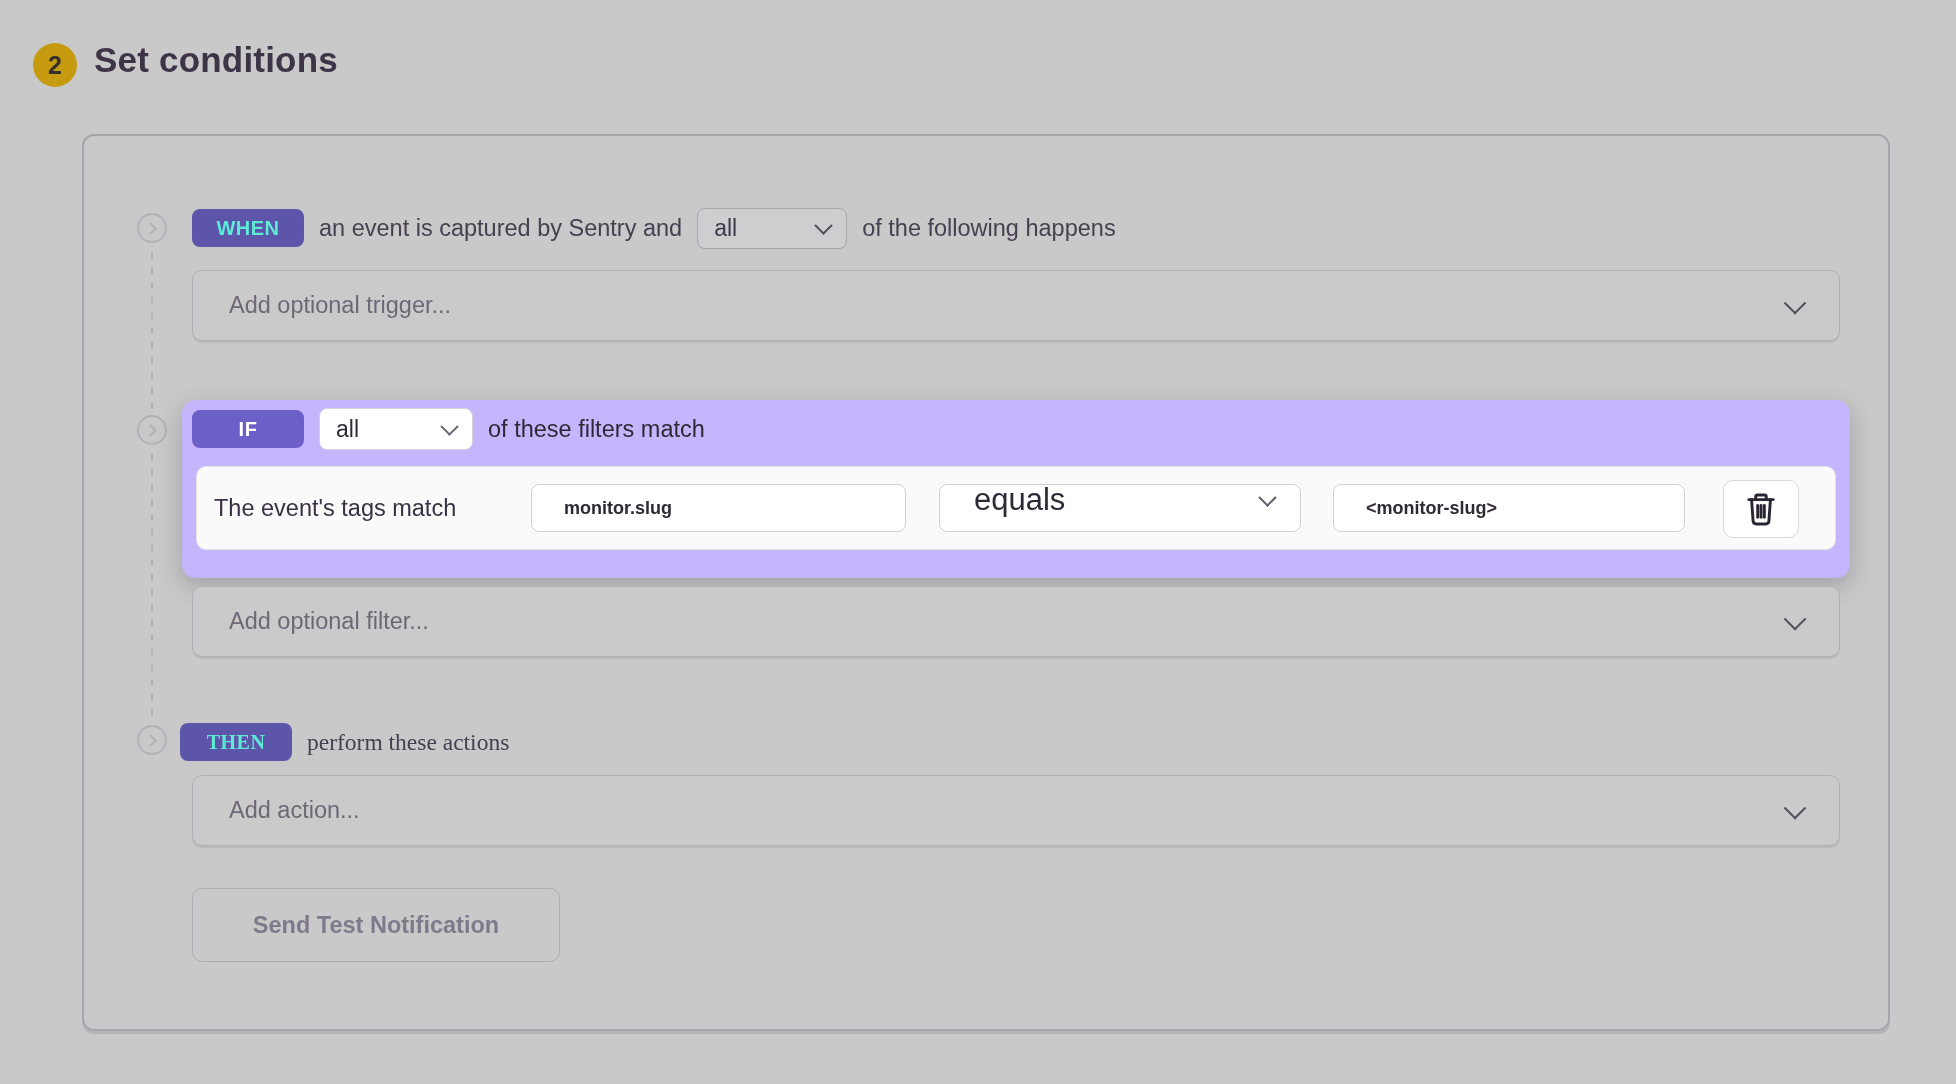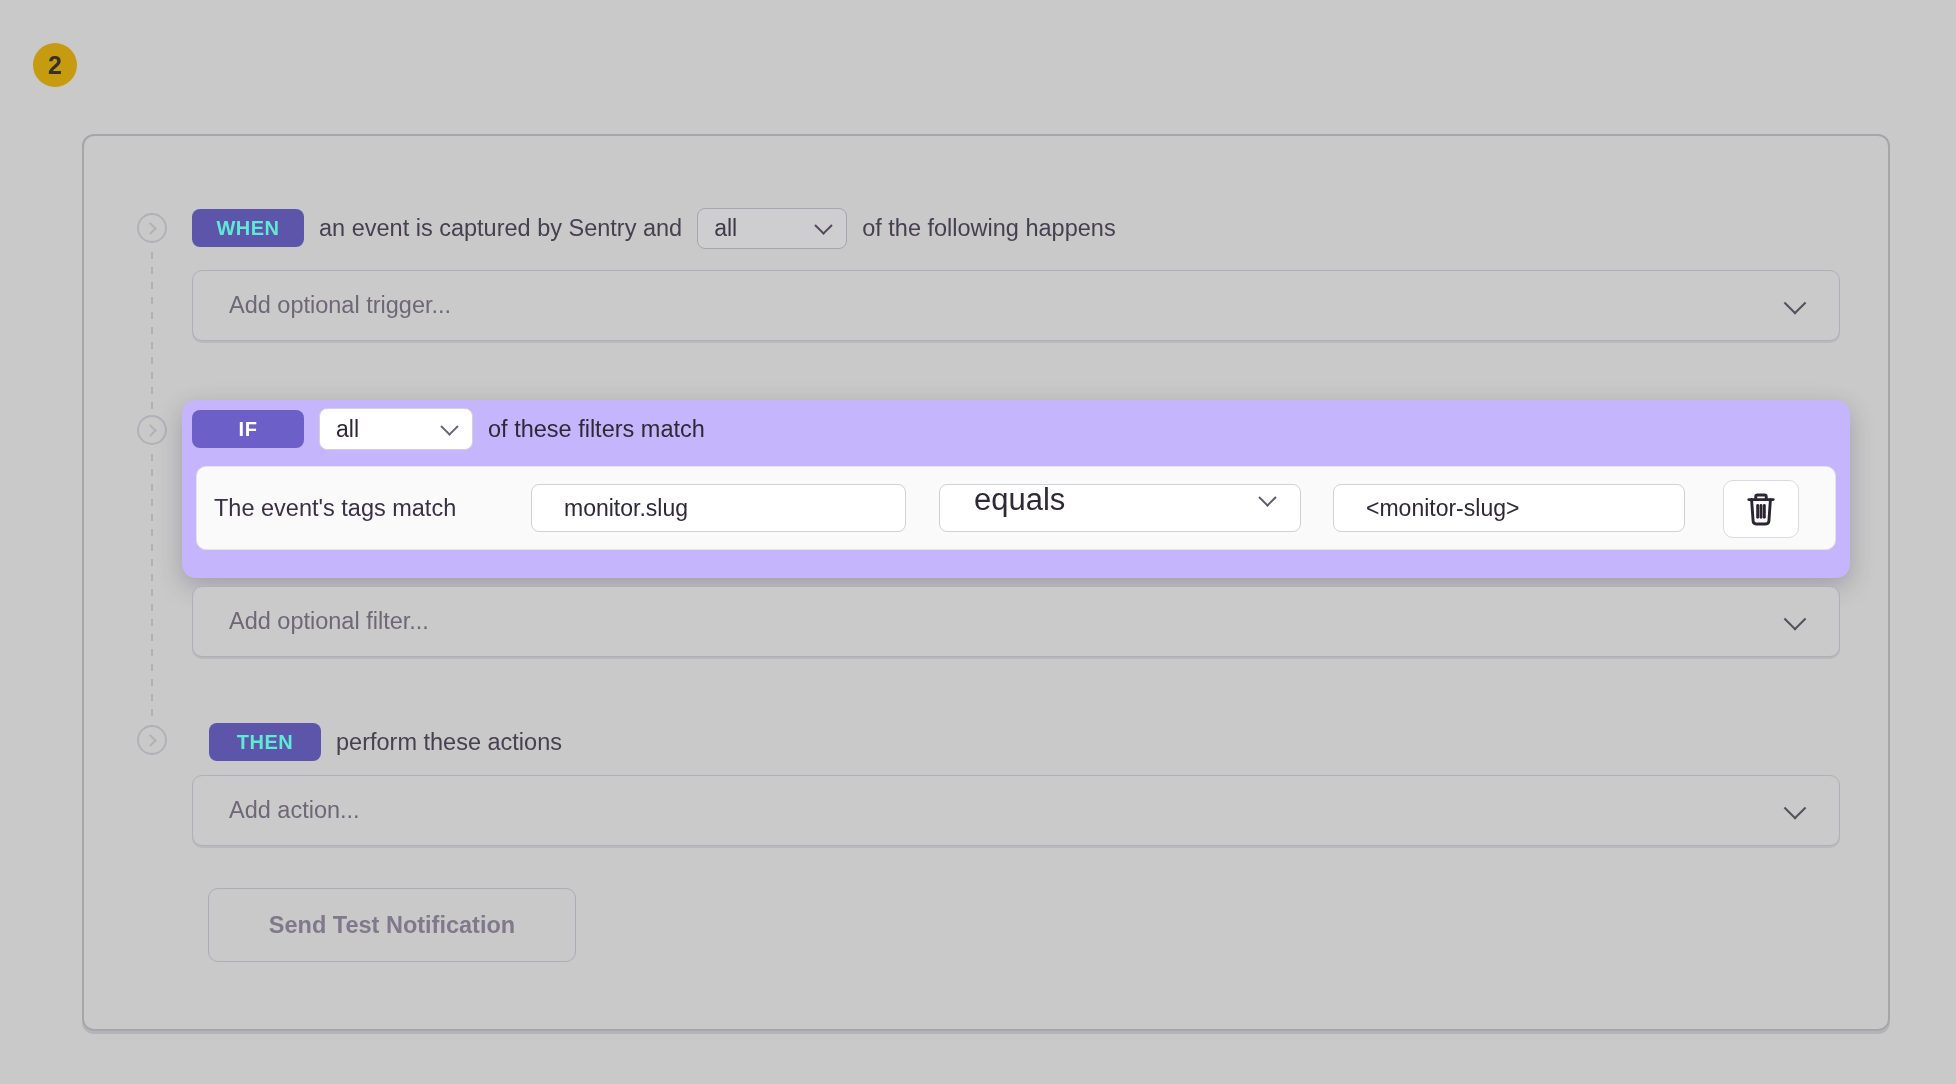--- a/index.html
+++ b/index.html
@@ -100,21 +100,21 @@
     background: #fafafb; border: 1px solid #e5e2e8; border-radius: 10px;
   }
   .filter-label {
     position: absolute; left: 17px; top: 0; height: 82px; line-height: 82px;
     font-size: 23.5px; color: #3a3144;
   }
   .filter-input {
     position: absolute; top: 17px; height: 48px;
     background: #ffffff; border: 1px solid #d4cfd9; border-radius: 8px;
     font-family: "Liberation Sans", "DejaVu Sans", sans-serif;
-    font-size: 23px; color: #2f2936; padding: 0 32px; outline: none;
+    font-size: 18px; color: #2f2936; padding: 0 32px; outline: none; font-weight: bold;
   }
   .filter-select {
     position: absolute; top: 17px; height: 48px;
     background: #ffffff; border: 1px solid #d4cfd9; border-radius: 8px;
     display: flex; align-items: center; padding: 0 26px 16px 34px;
     font-size: 31px; color: #2f2936; cursor: pointer;
   }
   .filter-select .spacer { flex: 1; }
   .filter-select .chev-down { color: #5f5a68; }
   .delete-btn {
@@ -122,31 +122,32 @@
     background: #ffffff; border: 1px solid #dcd9e0; border-radius: 10px;
     display: flex; align-items: center; justify-content: center; cursor: pointer;
   }
 
   
   .test-btn {
     position: absolute; left: 192px; top: 888px; width: 368px; height: 74px;
     background: transparent; border: 1.5px solid #aeabb3; border-radius: 10px;
     font-family: "Liberation Sans", "DejaVu Sans", sans-serif;
     font-size: 23.5px; font-weight: bold; color: #80798b;
-    display: flex; align-items: center; justify-content: center; margin-left: 16px;
+    display: flex; align-items: center; justify-content: center;
   }
 </style>
 </head>
 <body>
 
 <div id="root">
 
   <div class="step-badge">
     <span>2</span>
   </div>
+  <div class="page-title">Set conditions</div>
 
   <div class="panel"></div>
 
   <div class="rail-circle" style="top:213px;">
       <span class="chev-right"></span>
     </div>
   <div class="rail-dash" style="top:252px; height:158px;"></div>
   <div class="rail-circle" style="top:415px;">
       <span class="chev-right"></span>
     </div>
@@ -206,21 +207,21 @@
       </div>
     </div>
   </div>
 
   <div class="big-dropdown" style="top:586px;">
     <span class="placeholder">Add optional filter...</span>
     <span class="spacer"></span>
     <span class="chev-down"></span>
   </div>
 
-  <div class="cond-row" style="left:209px; top:721px;">
+  <div class="cond-row" style="left:180px; top:721px;font-family:Liberation Serif, serif;">
     <div class="badge dimmed">THEN</div>
     <div class="row-text">perform these actions</div>
   </div>
 
   <div class="big-dropdown" style="top:775px;">
     <span class="placeholder">Add action...</span>
     <span class="spacer"></span>
     <span class="chev-down"></span>
   </div>
 

